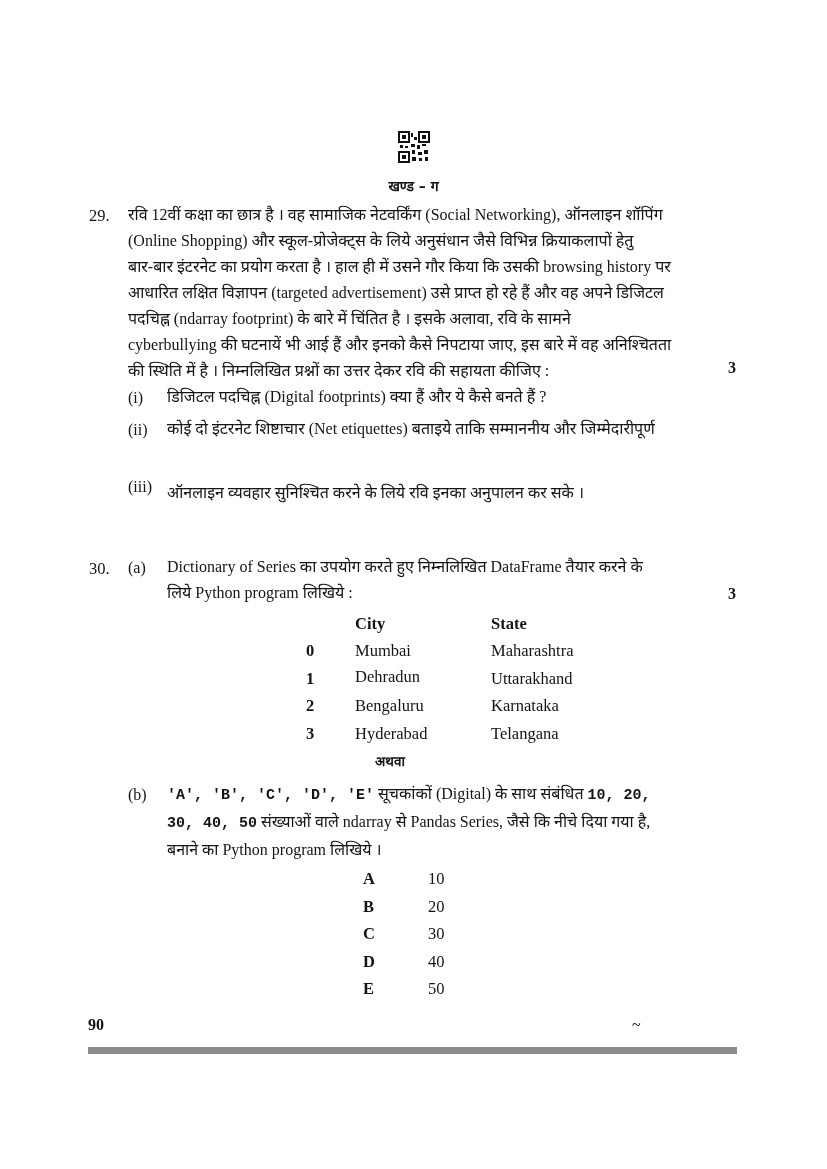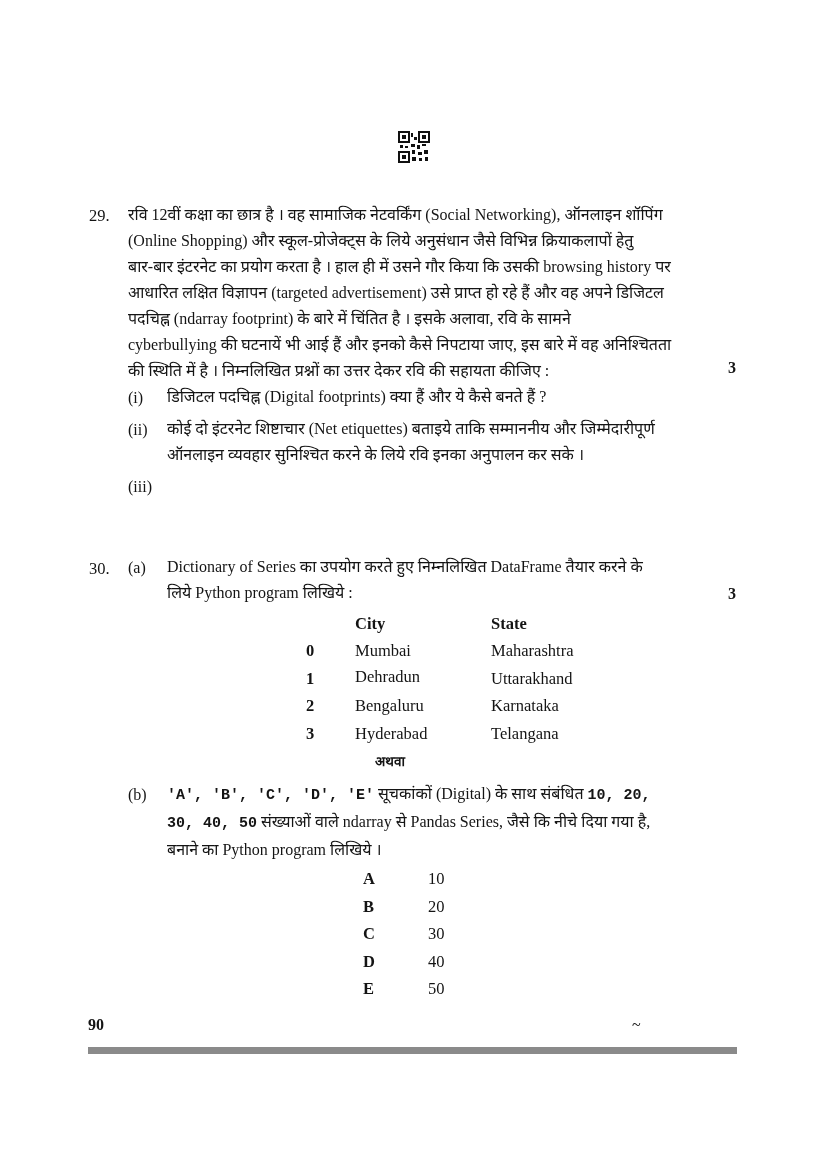--- a/index.html
+++ b/index.html
@@ -48,20 +48,21 @@
     <rect x="24" y="13" width="4" height="2" fill="#111"></rect>
       <rect x="2" y="14" width="3" height="3" fill="#111"></rect>
     <rect x="7" y="15" width="3" height="2" fill="#111"></rect>
       <rect x="14" y="19" width="3" height="4" fill="#111"></rect>
     <rect x="20" y="21" width="4" height="3" fill="#111"></rect>
       <rect x="26" y="19" width="4" height="4" fill="#111"></rect>
     <rect x="14" y="26" width="4" height="4" fill="#111"></rect>
       <rect x="21" y="27" width="3" height="3" fill="#111"></rect>
     <rect x="27" y="26" width="3" height="4" fill="#111"></rect>
   </svg>
+  <div class="section-title">खण्ड – ग</div>
 
   <div class="qnum" style="left:89px; top:206px;">29.</div>
   <div class="para" style="left:128px; top:202px; width:576px;">
     <span class="line">रवि 12वीं कक्षा का छात्र है । वह सामाजिक नेटवर्किंग (Social Networking), ऑनलाइन शॉपिंग</span>
     <span class="line">(Online Shopping) और स्कूल-प्रोजेक्ट्स के लिये अनुसंधान जैसे विभिन्न क्रियाकलापों हेतु</span>
     <span class="line">बार-बार इंटरनेट का प्रयोग करता है । हाल ही में उसने गौर किया कि उसकी browsing history पर</span>
     <span class="line">आधारित लक्षित विज्ञापन (targeted advertisement) उसे प्राप्त हो रहे हैं और वह अपने डिजिटल</span>
     <span class="line">पदचिह्न (ndarray footprint) के बारे में चिंतित है । इसके अलावा, रवि के सामने</span>
     <span class="line">cyberbullying की घटनायें भी आई हैं और इनको कैसे निपटाया जाए, इस बारे में वह अनिश्चितता</span>
     <span class="line">की स्थिति में है । निम्नलिखित प्रश्नों का उत्तर देकर रवि की सहायता कीजिए :</span>
@@ -69,21 +70,21 @@
   <div class="marks" style="top:359px;">3</div>
 
   <div class="sublabel" style="left:128px; top:389px;">(i)</div>
   <div class="sub" style="left:167px; top:384px; width:540px;">
     <span class="line">डिजिटल पदचिह्न (Digital footprints) क्या हैं और ये कैसे बनते हैं ?</span>
   </div>
 
   <div class="sublabel" style="left:128px; top:421px;">(ii)</div>
   <div class="sub" style="left:167px; top:416px; width:540px;">
     <span class="line" style="display:block;">कोई दो इंटरनेट शिष्टाचार (Net etiquettes) बताइये ताकि सम्माननीय और जिम्मेदारीपूर्ण</span>
-    <span class="line" style="display:block;">ऑनलाइन व्यवहार सुनिश्चित करने के लिये रवि इनका अनुपालन कर सके ।</span>
+    <span class="line" style="display:block;margin-top:38px;">ऑनलाइन व्यवहार सुनिश्चित करने के लिये रवि इनका अनुपालन कर सके ।</span>
   </div>
 
   <div class="sublabel" style="left:128px; top:478px;">(iii)</div>
 
   <div class="qnum" style="left:89px; top:559px;">30.</div>
   <div class="sublabel" style="left:128px; top:559px;">(a)</div>
   <div class="sub" style="left:167px; top:554px; width:540px;">
     <span class="line" style="display:block;">Dictionary of Series का उपयोग करते हुए निम्नलिखित DataFrame तैयार करने के</span>
     <span class="line" style="display:block;">लिये Python program लिखिये :</span>
   </div>

